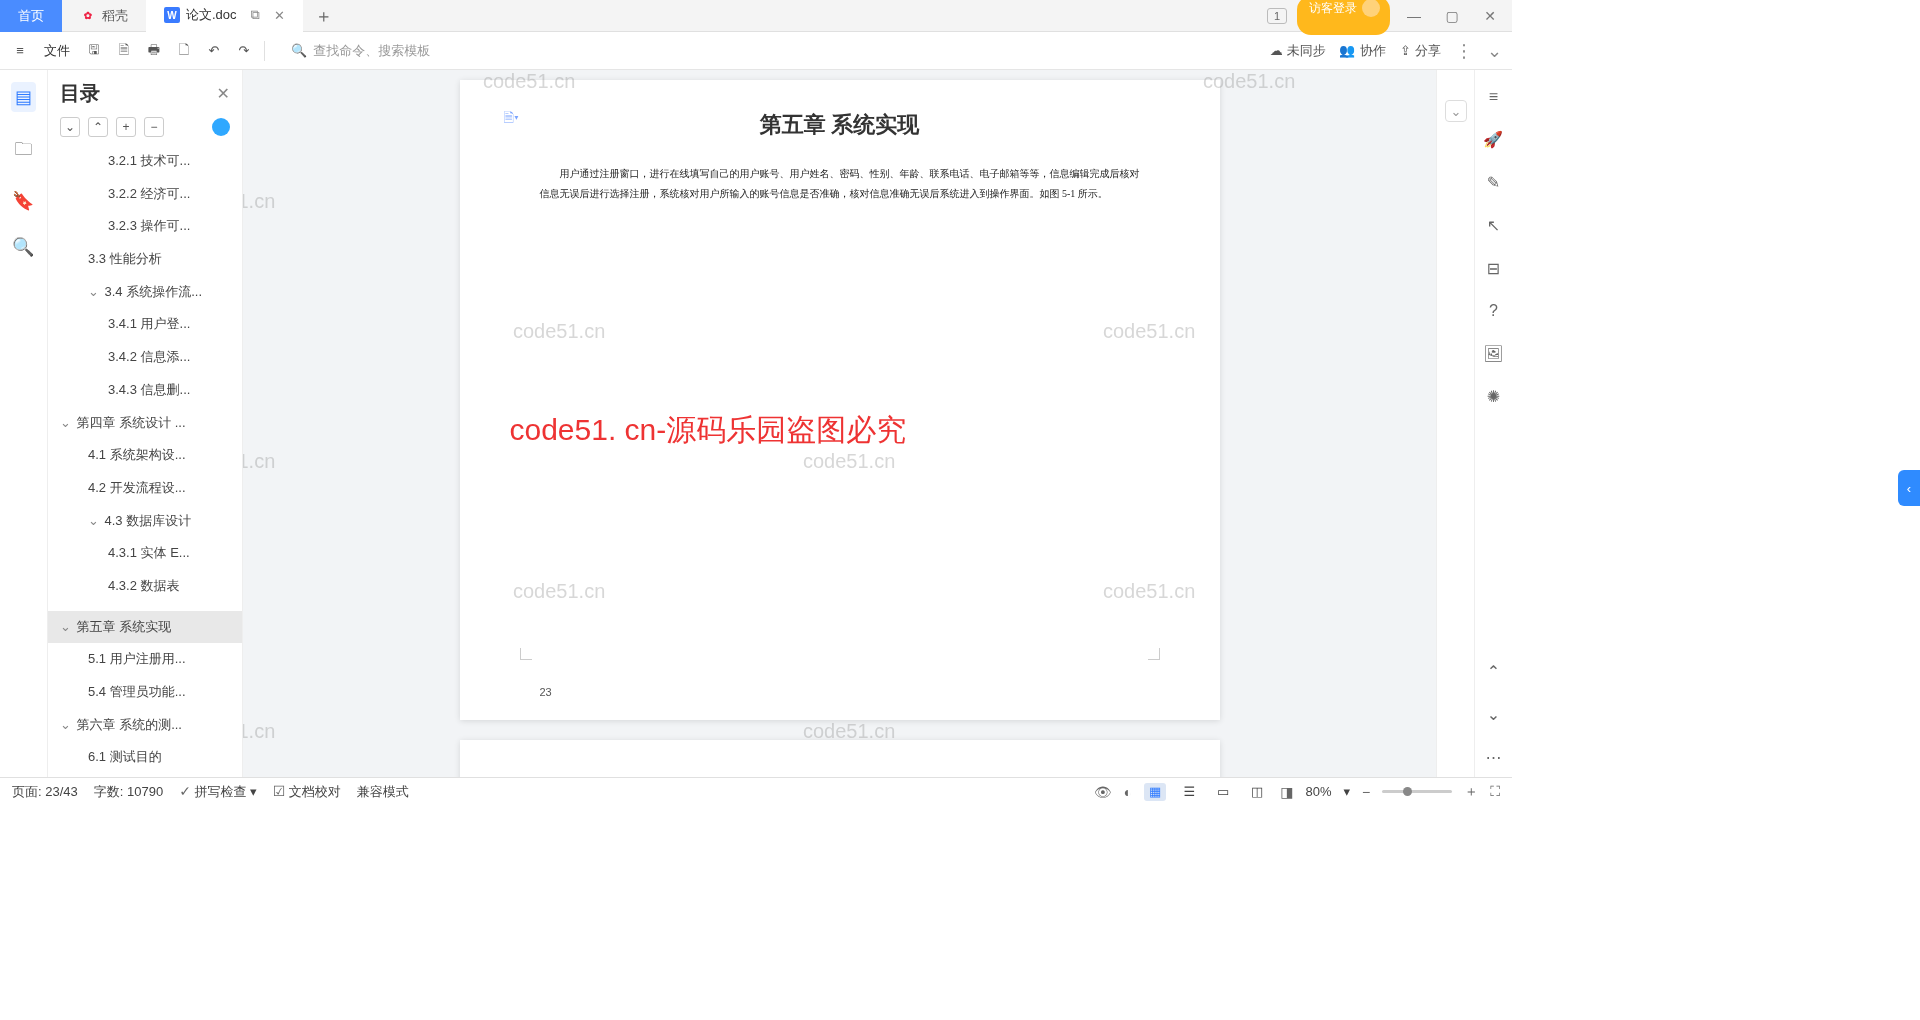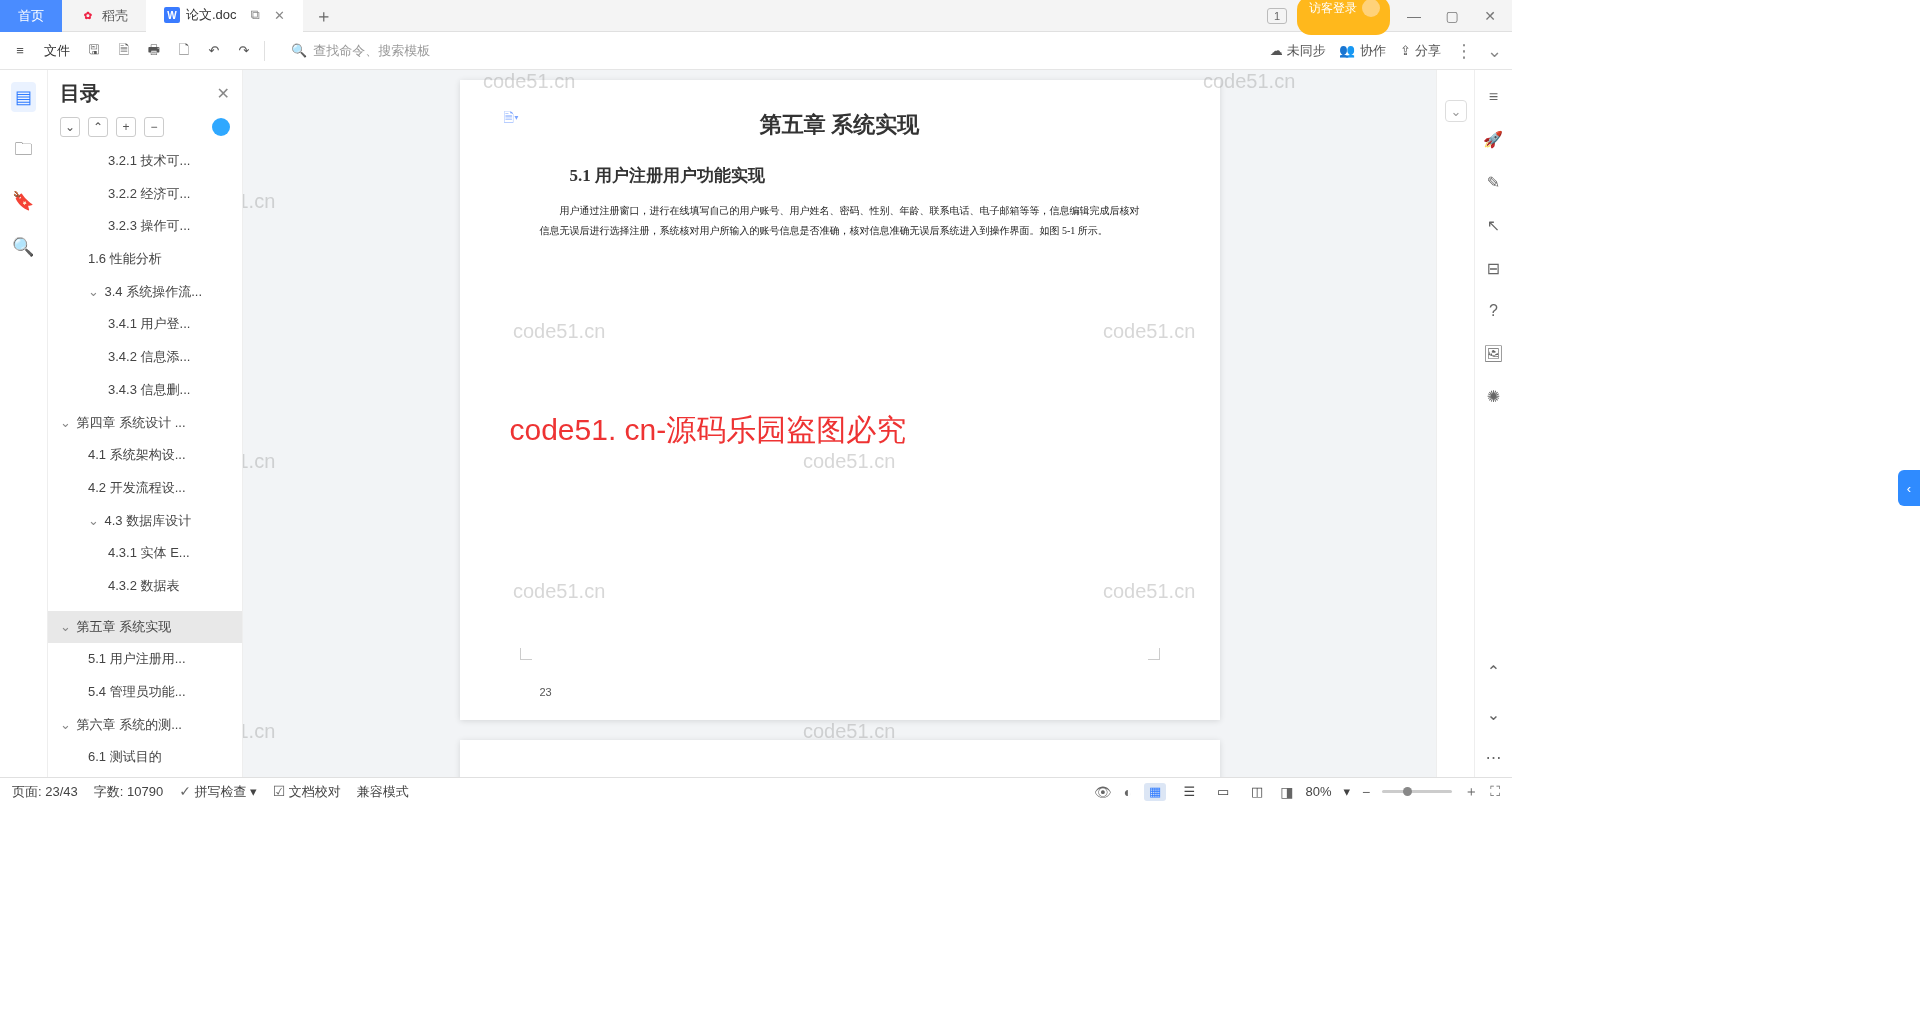--- a/index.html
+++ b/index.html
@@ -166,21 +166,21 @@
       <span class="tbtn">⌄</span>
       <span class="tbtn">⌃</span>
       <span class="tbtn">+</span>
       <span class="tbtn">−</span>
       <span class="dot"></span>
     </div>
     <div class="outline-list" id="outline-list">
         <div class="outline-item l3"><span>3.2.1 技术可...</span></div>
         <div class="outline-item l3"><span>3.2.2 经济可...</span></div>
         <div class="outline-item l3"><span>3.2.3 操作可...</span></div>
-        <div class="outline-item l2"><span>1.6 性能分析</span></div>
+        <div class="outline-item l2"><span>3.3 性能分析</span></div>
         <div class="outline-item l2"><span class="chev">⌄ </span><span>3.4 系统操作流...</span></div>
         <div class="outline-item l3"><span>3.4.1 用户登...</span></div>
         <div class="outline-item l3"><span>3.4.2 信息添...</span></div>
         <div class="outline-item l3"><span>3.4.3 信息删...</span></div>
         <div class="outline-item"><span class="chev">⌄ </span><span>第四章  系统设计 ...</span></div>
         <div class="outline-item l2"><span>4.1 系统架构设...</span></div>
         <div class="outline-item l2"><span>4.2 开发流程设...</span></div>
         <div class="outline-item l2"><span class="chev">⌄ </span><span>4.3 数据库设计</span></div>
         <div class="outline-item l3"><span>4.3.1 实体 E...</span></div>
         <div class="outline-item l3"><span>4.3.2 数据表</span></div>
@@ -191,21 +191,20 @@
         <div class="outline-item"><span class="chev">⌄ </span><span>第六章   系统的测...</span></div>
         <div class="outline-item l2"><span>6.1 测试目的</span></div>
         <div class="outline-item l2"></div>
       </div>
   </div>
 
   <div class="doc-area">
     <div class="page">
       <span class="doc-icon">🗎▾</span>
       <div class="chapter-title">第五章  系统实现</div>
-      <div class="section-title">5.1 用户注册用户功能实现</div>
       <div class="body-text">用户通过注册窗口，进行在线填写自己的用户账号、用户姓名、密码、性别、年龄、联系电话、电子邮箱等等，信息编辑完成后核对信息无误后进行选择注册，系统核对用户所输入的账号信息是否准确，核对信息准确无误后系统进入到操作界面。如图 5-1 所示。</div>
       <div class="wm-red" style="left:50px;top:330px;">code51. cn-源码乐园盗图必究</div>
       <div class="page-num">23</div>
       <div class="corner" style="left:60px;bottom:60px;border-right:none;border-top:none;"></div>
       <div class="corner" style="right:60px;bottom:60px;border-left:none;border-top:none;"></div>
     </div>
     <div class="page page2"></div>
 
     <div class="wm" style="left:-60px;top:120px;">code51.cn</div>
     <div class="wm" style="left:240px;top:0px;">code51.cn</div>

